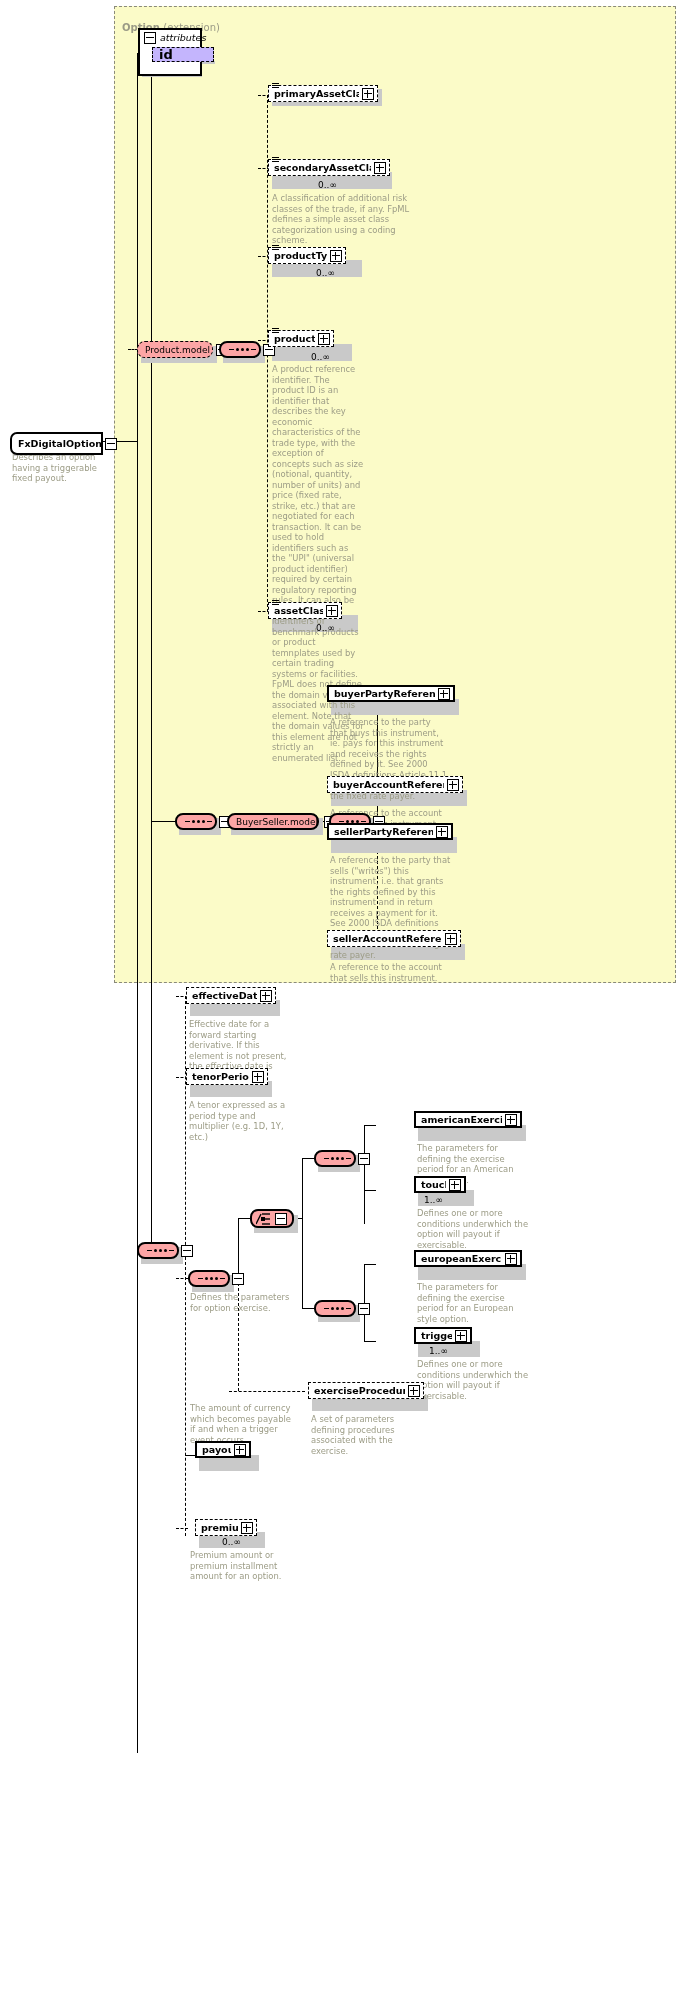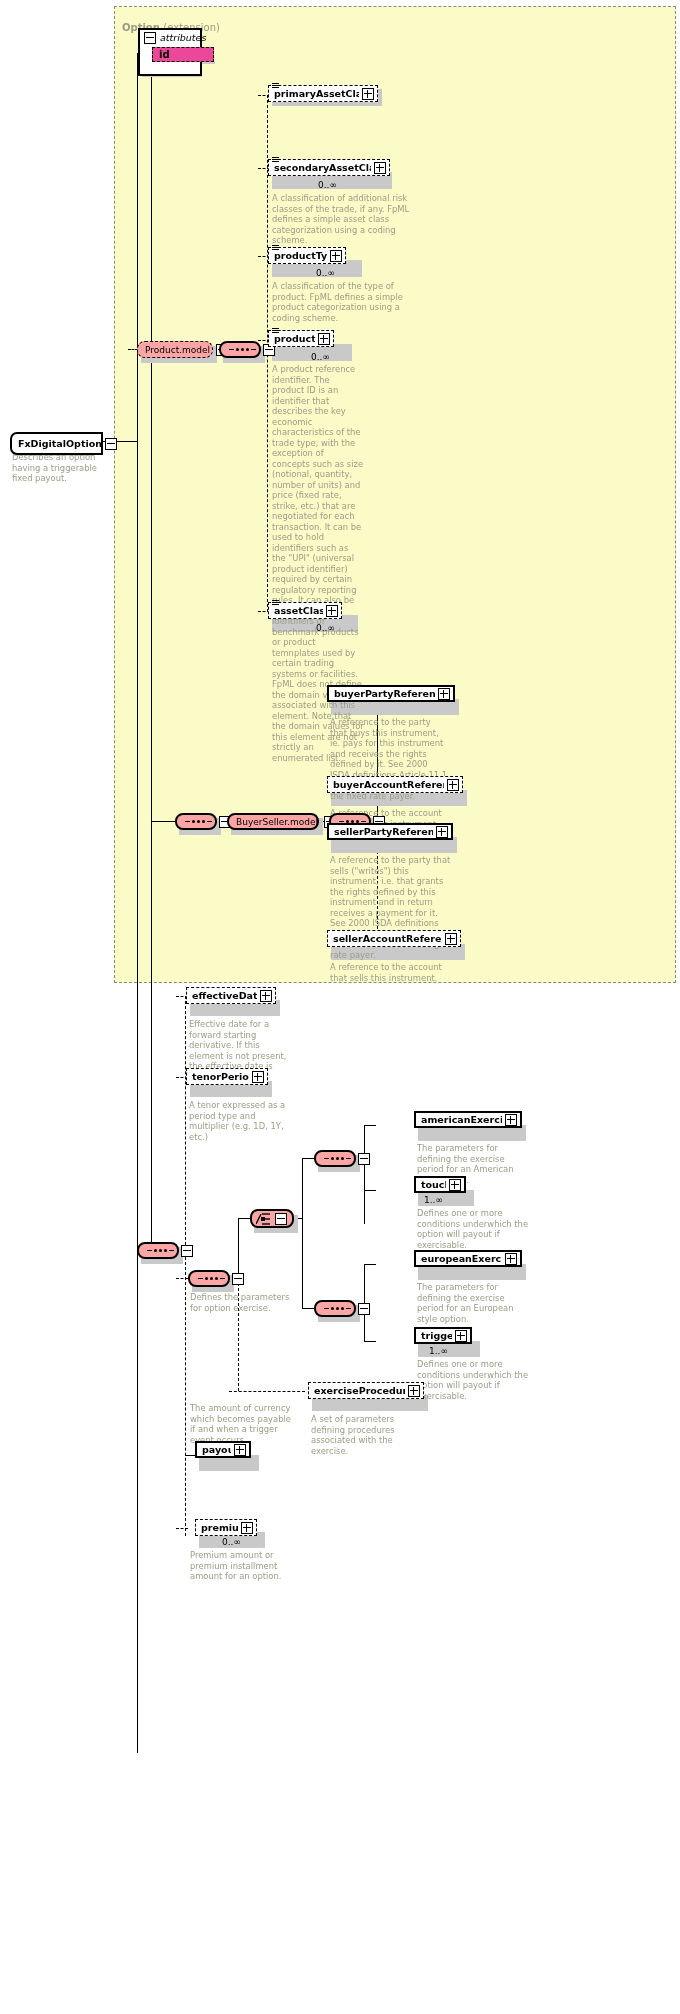--- a/index.html
+++ b/index.html
@@ -91,23 +91,23 @@
   
   .attrbox{
     position:absolute;border:2px solid #000;background:#fff;z-index:6;
   }
   .attrhdr{
     display:flex;align-items:center;gap:4px;height:15px;padding:0 4px;
     font-style:italic;font-size:9.5px;color:#000;font-weight:normal;
   }
   .attrhdr .exp{margin-left:0;}
   .attrrow{
-    margin:2px 6px 5px 12px;border:1.5px dashed #000;background:#ec4899;
+    margin:2px 6px 5px 12px;border:1.5px dashed #000;background:#c4b5fd;
     height:15px;display:flex;align-items:center;padding-left:6px;
-    font-weight:bold;font-size:10px;width:62px;box-sizing:border-box;
+    font-weight:bold;font-size:13px;width:62px;box-sizing:border-box;
   }
 
   
   .rootbox{
     position:absolute;border:2px solid #000;background:#fff;height:19px;
     display:flex;align-items:center;padding-left:6px;padding-right:3px;
     font-weight:bold;font-size:9.5px;z-index:6;border-radius:7px 0 0 7px;
   }
 </style>
 </head>
@@ -200,21 +200,20 @@
   <div class="el opt" style="left:268px;top:247px;width:78px;">
     <span class="tglyph">
         <i></i>
         <i></i>
         <i></i>
       </span>
     <span class="lbl">productType</span>
     <span class="exp plus"></span>
   </div>
   <div class="card" style="left:316px;top:268px;">0..∞</div>
-  <div class="doc" style="left:272px;top:281px;width:132px;">A classification of the type of product. FpML defines a simple product categorization using a coding scheme.</div>
 
   <div class="dln dlnh" style="left:258px;top:340px;width:12px;"></div>
   <div class="shadow" style="left:272px;top:344px;width:80px;height:17px;"></div>
   <div class="el opt" style="left:268px;top:330px;width:66px;">
     <span class="tglyph">
         <i></i>
         <i></i>
         <i></i>
       </span>
     <span class="lbl">productId</span>

